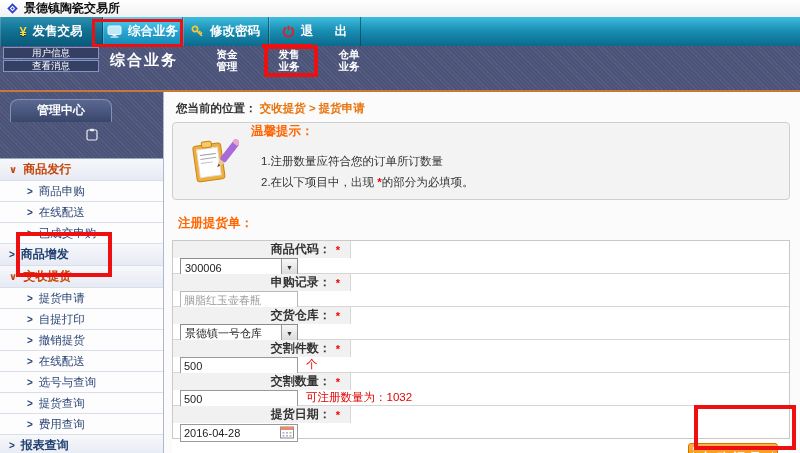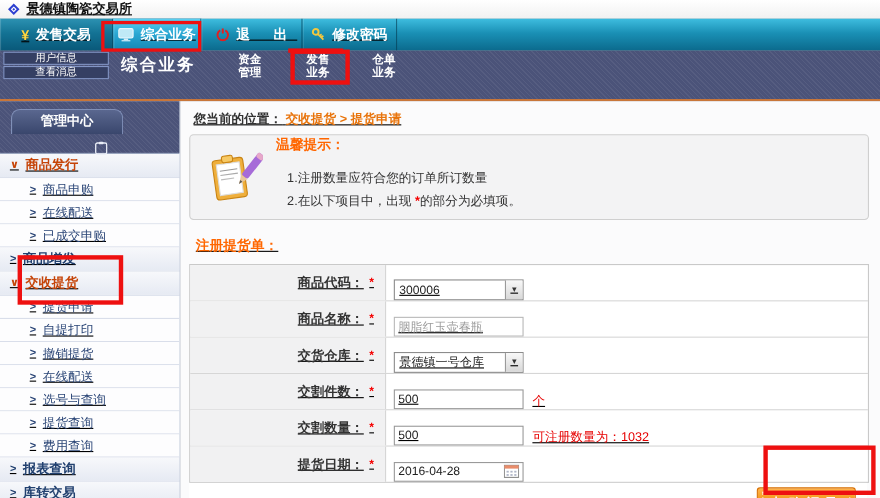--- a/index.html
+++ b/index.html
@@ -1,17 +1,17 @@
 <!DOCTYPE html>
 <html><head>
 <meta charset="utf-8">
 <style>
   html,body{margin:0;padding:0;}
   body{font-family:"Liberation Sans","DejaVu Sans",sans-serif;background:#d6d6d6;}
-  .screen{position:relative;width:800px;height:453px;overflow:hidden;background:#a3a3a3;text-decoration:underline;}
+  .screen{position:relative;width:800px;height:453px;overflow:hidden;background:#0ea5e9;}
 
   
   .titlebar{height:17px;display:flex;align-items:center;gap:5px;padding-left:6px;
     background:linear-gradient(#ffffff,#f1f1f1);font-size:12px;font-weight:bold;color:#101010;}
 
   
   .topnav{height:29px;display:flex;background:linear-gradient(#3ebddf 0%,#1a90b5 45%,#0b6a8d 100%);}
   .tn{box-sizing:border-box;display:flex;align-items:center;justify-content:center;gap:6px;
     color:#fff;font-weight:bold;font-size:12.5px;border-right:1px solid rgba(4,56,78,.6);
     box-shadow:inset 1px 0 rgba(255,255,255,.18);cursor:pointer;}
@@ -34,21 +34,21 @@
   .snav-tab{position:absolute;top:1px;height:26px;width:54px;display:flex;flex-direction:column;
     align-items:center;justify-content:center;color:#fff;font-weight:bold;font-size:10.5px;
     line-height:12px;cursor:pointer;}
   .snav-tab.t1{left:200px;} .snav-tab.t2{left:262px;} .snav-tab.t3{left:322px;}
 
   
   .content-row{display:flex;height:378px;}
 
   
   .sidebar{box-sizing:border-box;width:164px;background:#e7eaf2;border-right:1px solid #aeb8cd;position:relative;}
-  .side-band{position:relative;height:47px;background:#4b5379;
+  .side-band{position:relative;height:66px;background:#4b5379;
     background-image:repeating-linear-gradient(45deg,rgba(255,255,255,.06) 0 1px,transparent 1px 3px);}
   .side-tab{position:absolute;left:10px;top:7px;width:100px;height:22px;line-height:21px;text-align:center;
     background:linear-gradient(#5a678f,#39466c);border:1px solid #8090b8;border-bottom:none;
     border-radius:8px 8px 0 0;color:#fff;font-weight:bold;font-size:12px;cursor:pointer;}
   .side-clip{position:absolute;left:86px;top:36px;cursor:pointer;}
   .side-menu{background:#fff;border-top:1px solid #9aa6bf;}
   .mi{box-sizing:border-box;display:flex;align-items:center;border-bottom:1px solid #d9deea;cursor:pointer;}
   .mi .arr{margin-right:6px;font-size:10px;font-weight:bold;}
   .mi.top{height:22px;background:linear-gradient(#f7f8fb,#e6eaf3);font-weight:bold;color:#21406f;
     font-size:12px;padding-left:9px;}
@@ -62,27 +62,27 @@
   .breadcrumb .path{color:#e8740c;}
   .notice{position:relative;margin-left:8px;width:616px;height:76px;background:#f3f3f4;
     border:1px solid #cfcfcf;border-radius:4px;}
   .notice-icon{position:absolute;left:14px;top:10px;}
   .notice-title{position:absolute;left:78px;top:0;color:#ff6600;font-weight:bold;font-size:12.5px;}
   .notice-l1{position:absolute;left:88px;top:31px;font-size:11.5px;color:#333;}
   .notice-l2{position:absolute;left:88px;top:52px;font-size:11.5px;color:#333;}
   .redstar{color:#f40000;font-weight:bold;}
   .form-title{margin:15px 0 8px 14px;color:#ff6600;font-weight:bold;font-size:12.5px;}
   .ftable{margin-left:8px;width:616px;border:1px solid #c9c9c9;background:#fff;}
-  .frow{display:flex;height:32px;border-bottom:1px solid #d6d6d6;}
+  .frow{display:flex;height:32px;border-bottom:1px solid #d6d6d6;flex-direction:column;}
   .frow:last-child{border-bottom:none;}
   .fl{box-sizing:border-box;width:178px;background:#f1f1f2;border-right:1px solid #d6d6d6;
     display:flex;align-items:center;justify-content:flex-end;padding-right:10px;
     font-weight:bold;font-size:12px;color:#333;}
   .fl .redstar{margin-left:5px;font-size:11px;}
-  .fv{flex:1;display:flex;align-items:flex-end;padding-left:7px;gap:8px;}
+  .fv{flex:1;display:flex;align-items:flex-start;padding-left:7px;gap:8px;}
   .tinput{box-sizing:border-box;width:118px;height:18px;border:1px solid #9a9a9a;background:#fff;
     font-family:"Liberation Sans","DejaVu Sans",sans-serif;font-size:11px;padding:1px 3px;color:#222;}
   .tinput.ro{color:#9b9b9b;border-color:#b8b8b8;}
   .fake-select{box-sizing:border-box;display:inline-flex;width:118px;height:19px;border:1px solid #8c8c8c;
     background:#fff;align-items:center;cursor:pointer;}
   .fs-text{flex:1;padding:0 4px;font-size:11px;color:#222;white-space:nowrap;overflow:hidden;}
   .fs-btn{box-sizing:border-box;width:16px;align-self:stretch;border-left:1px solid #9a9a9a;
     background:linear-gradient(#f8f8f8,#d8d8d8);display:flex;align-items:center;justify-content:center;
     font-size:7px;color:#333;}
   .suffix{color:#e60000;font-size:11.5px;}
@@ -125,33 +125,33 @@
       <span class="tn-label">发售交易</span>
     </div>
     <div class="tn tn2">
       <svg width="15" height="13" viewBox="0 0 15 13">
         <rect x="1" y="1" width="13" height="8.5" rx="1.5" fill="#bfe9f6" stroke="#eaf8fd"></rect>
         <rect x="5.5" y="10" width="4" height="1.5" fill="#d5eef8"></rect>
         <rect x="3.5" y="11.5" width="8" height="1.2" fill="#d5eef8"></rect>
       </svg>
       <span class="tn-label">综合业务</span>
     </div>
+    <div class="tn tn3">
+      <svg width="13" height="13" viewBox="0 0 13 13">
+        <circle cx="4" cy="4" r="2.6" fill="none" stroke="#f3c83e" stroke-width="1.8"></circle>
+        <path d="M6 6 L11 11 M9 9 L11 7.5 M7.6 7.6 L9.4 6.1" stroke="#f3c83e" stroke-width="1.6" fill="none"></path>
+      </svg>
+      <span class="tn-label">修改密码</span>
+    </div>
     <div class="tn tn4">
       <svg width="13" height="13" viewBox="0 0 13 13">
         <path d="M4.2 2.6 A4.8 4.8 0 1 0 8.8 2.6" fill="none" stroke="#e31f1f" stroke-width="1.8"></path>
         <line x1="6.5" y1="0.8" x2="6.5" y2="5.5" stroke="#e31f1f" stroke-width="1.8"></line>
       </svg>
       <span class="tn-label">退 出</span>
-    </div>
-    <div class="tn tn3">
-      <svg width="13" height="13" viewBox="0 0 13 13">
-        <circle cx="4" cy="4" r="2.6" fill="none" stroke="#f3c83e" stroke-width="1.8"></circle>
-        <path d="M6 6 L11 11 M9 9 L11 7.5 M7.6 7.6 L9.4 6.1" stroke="#f3c83e" stroke-width="1.6" fill="none"></path>
-      </svg>
-      <span class="tn-label">修改密码</span>
     </div>
   </div>
 
   <div class="subnav">
     <div class="userbtns">
       <div class="ubtn">用户信息</div>
       <div class="ubtn">查看消息</div>
     </div>
     <div class="subnav-title">综合业务</div>
     <div class="snav-tab t1">
@@ -283,21 +283,21 @@
           </div>
           <div class="fv">
             <div class="fake-select">
               <span class="fs-text">300006</span>
               <span class="fs-btn">▼</span>
             </div>
           </div>
         </div>
         <div class="frow">
           <div class="fl">
-            <span>商品名称：</span>
+            <span>申购记录：</span>
             <span class="redstar">*</span>
           </div>
           <div class="fv">
             <input class="tinput ro" readonly="" value="胭脂红玉壶春瓶" style="">
           </div>
         </div>
         <div class="frow">
           <div class="fl">
             <span>交货仓库：</span>
             <span class="redstar">*</span>

